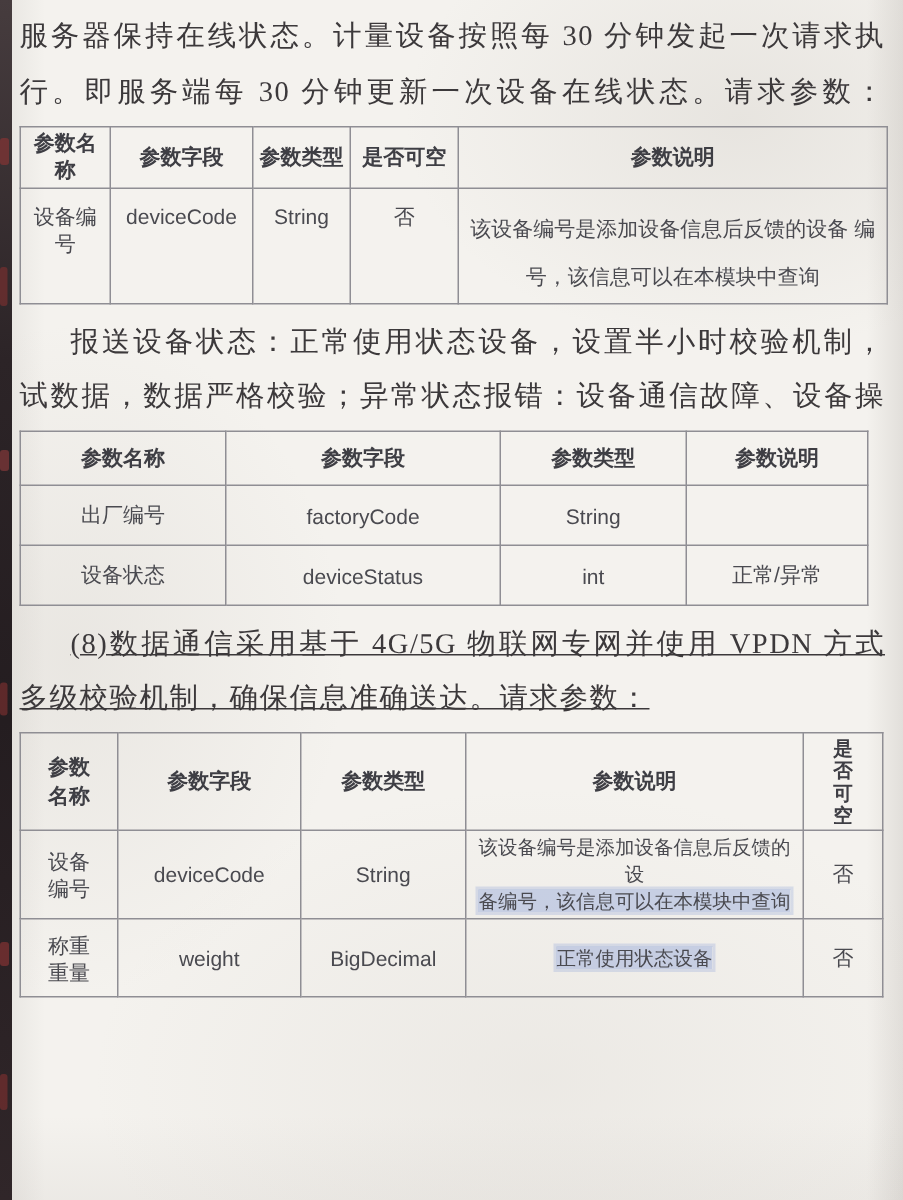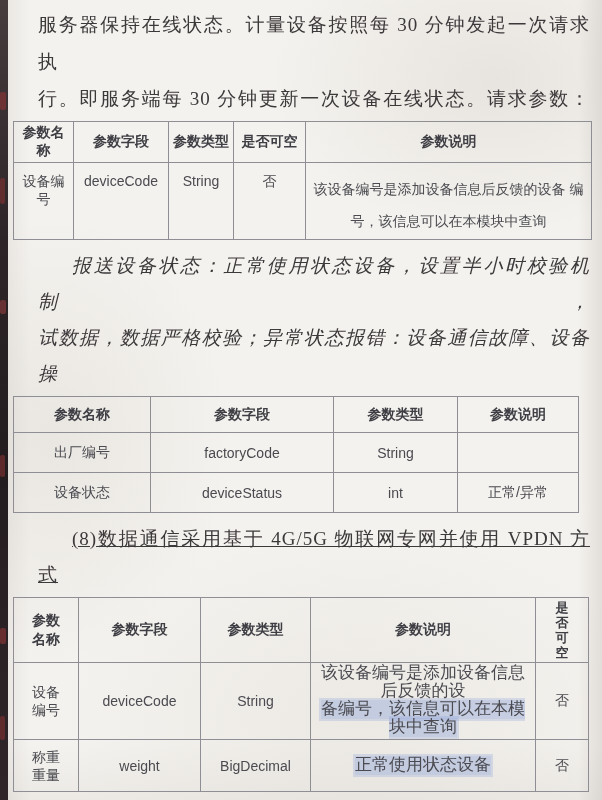--- a/index.html
+++ b/index.html
@@ -26,23 +26,23 @@
   }
   .scan-mark { position:absolute; z-index:4; border-radius:2px; opacity:.65; }
 
   .content { position:absolute; left:13px; top:6px; width:577px; z-index:2; }
 
   .para { font-family:"Liberation Serif", serif; color:#3c393b; margin:0; }
   .para .line { font-size:19px; letter-spacing:1px; text-align:justify; }
   .p1 .line { line-height:37px; }
   .p2 .line { line-height:36px; }
   .p3 .line { line-height:36px; }
-  .line.just { text-align-last:justify;margin-left:25px; }
+  .line.just { text-align-last:justify; }
   .line.indent { text-indent:34px; }
-  .p2 { margin-top:8px;font-style:italic; }
+  .p2 { margin-top:8px; }
   .p3 { margin-top:8px;text-decoration:underline; }
 
   table { border-collapse:collapse; table-layout:fixed; color:#4a4a50; }
   th, td {
     border:1px solid #8f8e94; text-align:center; vertical-align:middle;
     padding:2px 4px; font-size:14px; overflow:hidden;
   }
   th { font-weight:bold; color:#3e3e44; }
 
   .t1 { width:578px; margin-top:4px; }
@@ -52,21 +52,21 @@
   .t1 .r1 .desc { line-height:32px; }
   .t1 .r2     { height:42px; }
 
   .t2 { width:565px; margin-top:4px; }
   .t2 .hrow { height:36px; }
   .t2 .r    { height:40px; }
 
   .t3 { width:575px; margin-top:4px; }
   .t3 .hrow { height:64px; }
   .t3 .r    { height:52px; }
-  .t3 .desc13 { font-size:17px; line-height:18px;font-family:Liberation Mono, monospace; }
+  .t3 .desc13 { font-size:13px; line-height:18px; }
 
   .w2 { display:inline-block; width:2.2em; line-height:19px; }
   .vtext { display:inline-block; width:15px; line-height:15px; font-size:13px; word-break:break-all; letter-spacing:0; }
 
   .hl { background:rgba(140,163,216,.42); box-shadow:0 0 0 2px rgba(140,163,216,.28);text-align:right; }
 </style>
 </head>
 <body>
 
 <div class="page">
@@ -144,20 +144,21 @@
         <td>设备状态</td>
         <td>deviceStatus</td>
         <td>int</td>
         <td>正常/异常</td>
       </tr>
     </tbody>
       </table>
 
     <div class="para p3">
       <div class="line just indent">(8)数据通信采用基于 4G/5G 物联网专网并使用 VPDN 方式</div>
+      <div class="line">多级校验机制，确保信息准确送达。请求参数：</div>
     </div>
 
     <table class="t3">
       <colgroup>
         <col style="width:65px">
           <col style="width:122px">
           <col style="width:110px">
         <col style="width:225px">
           <col style="width:53px">
       </colgroup>

